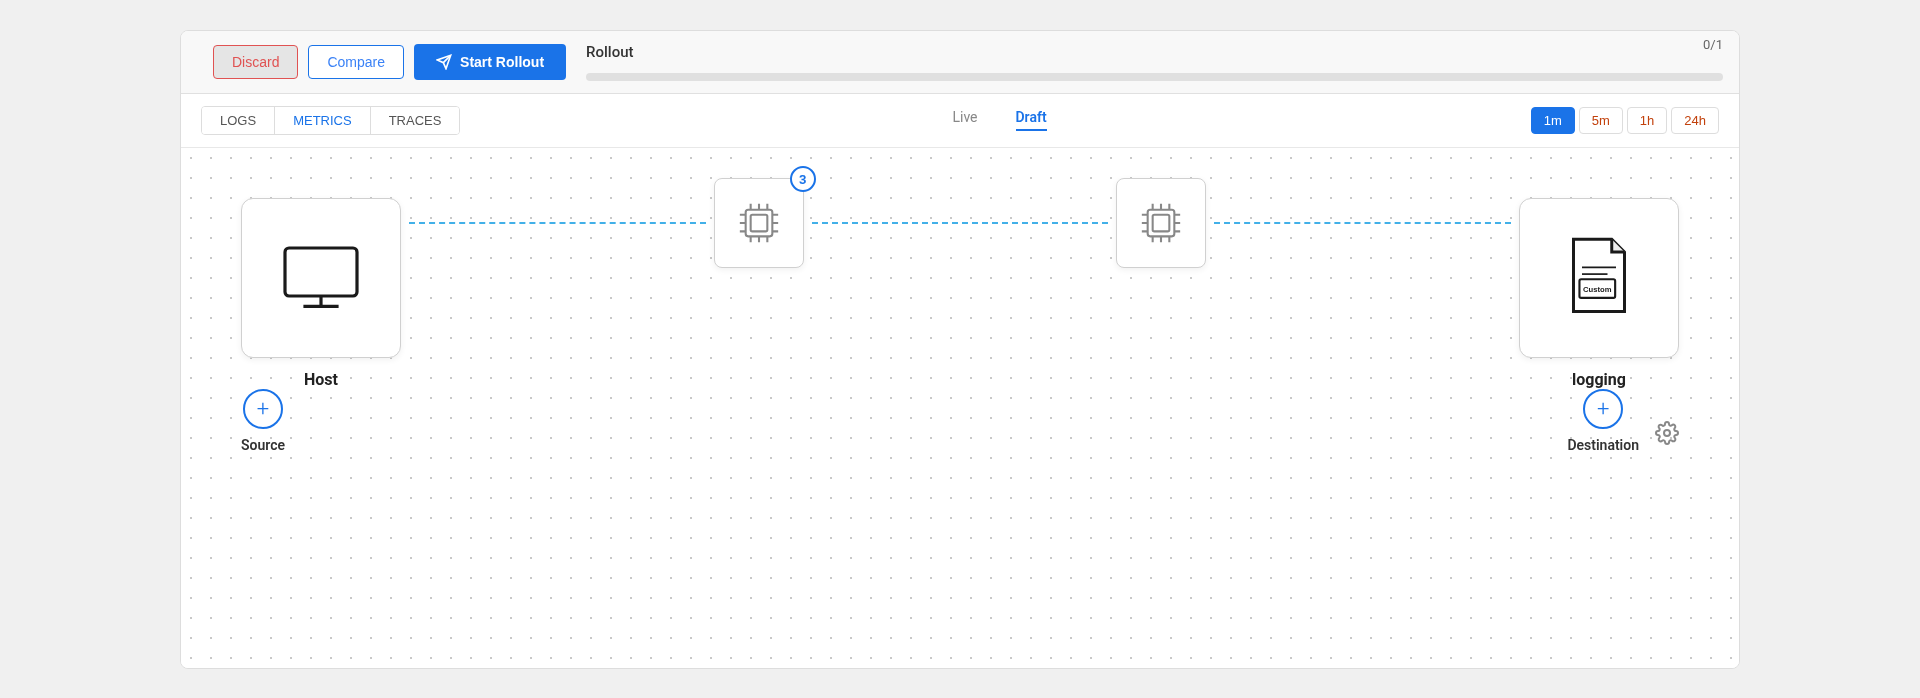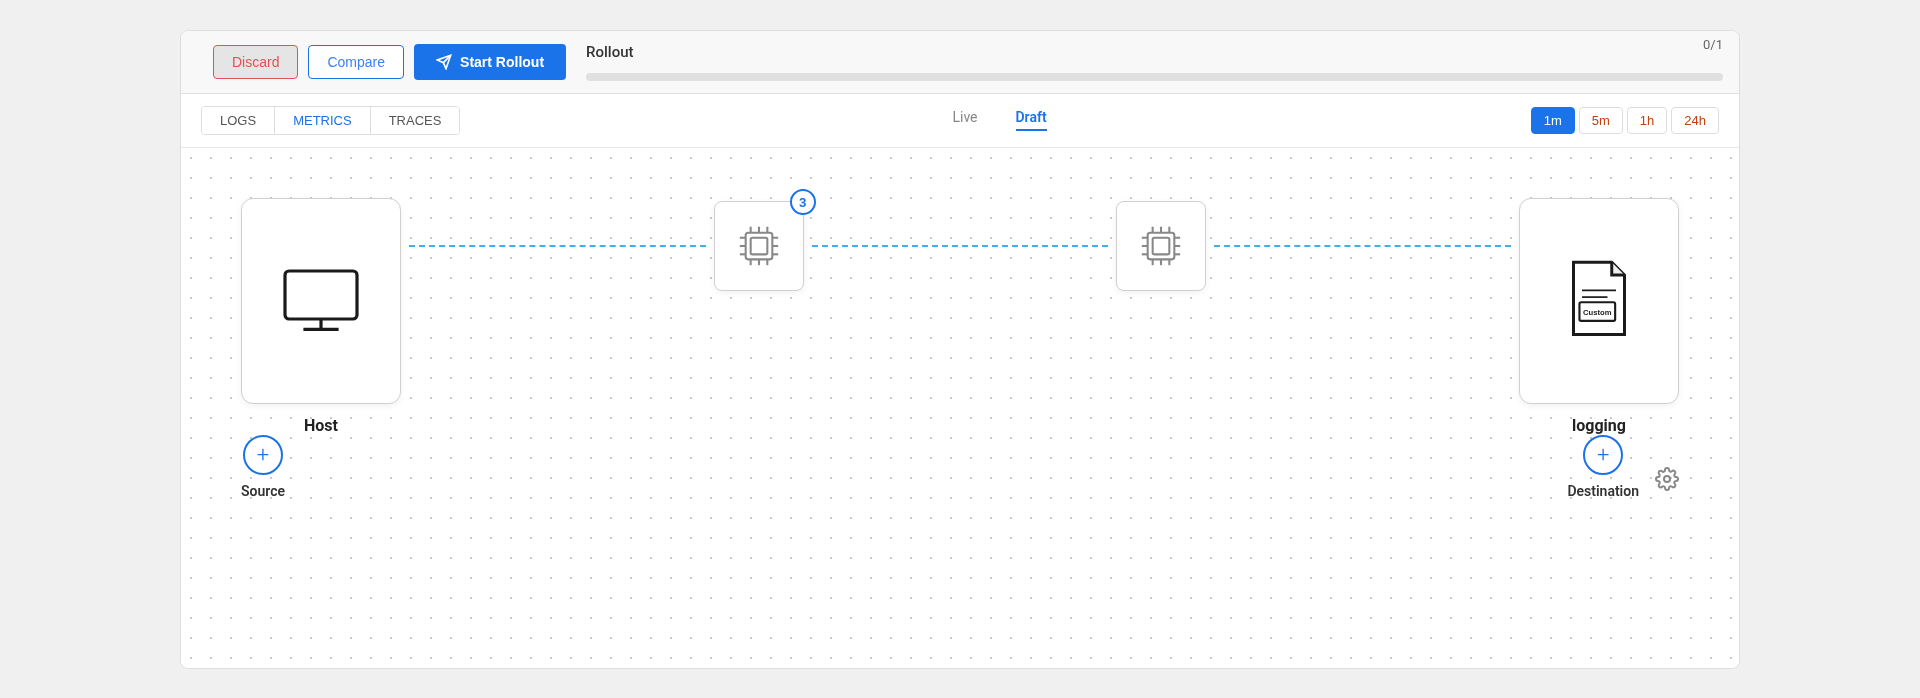--- a/index.html
+++ b/index.html
@@ -175,21 +175,21 @@
 
     
     .pipeline-node {
       display: flex;
       flex-direction: column;
       align-items: center;
       gap: 12px;
     }
     .node-card {
       width: 160px;
-      height: 206px;
+      height: 160px;
       background: white;
       border: 1.5px solid #d0d0d0;
       border-radius: 12px;
       display: flex;
       align-items: center;
       justify-content: center;
       cursor: pointer;
       box-shadow: 0 2px 6px rgba(0,0,0,0.06);
     }
     .node-card.small {

